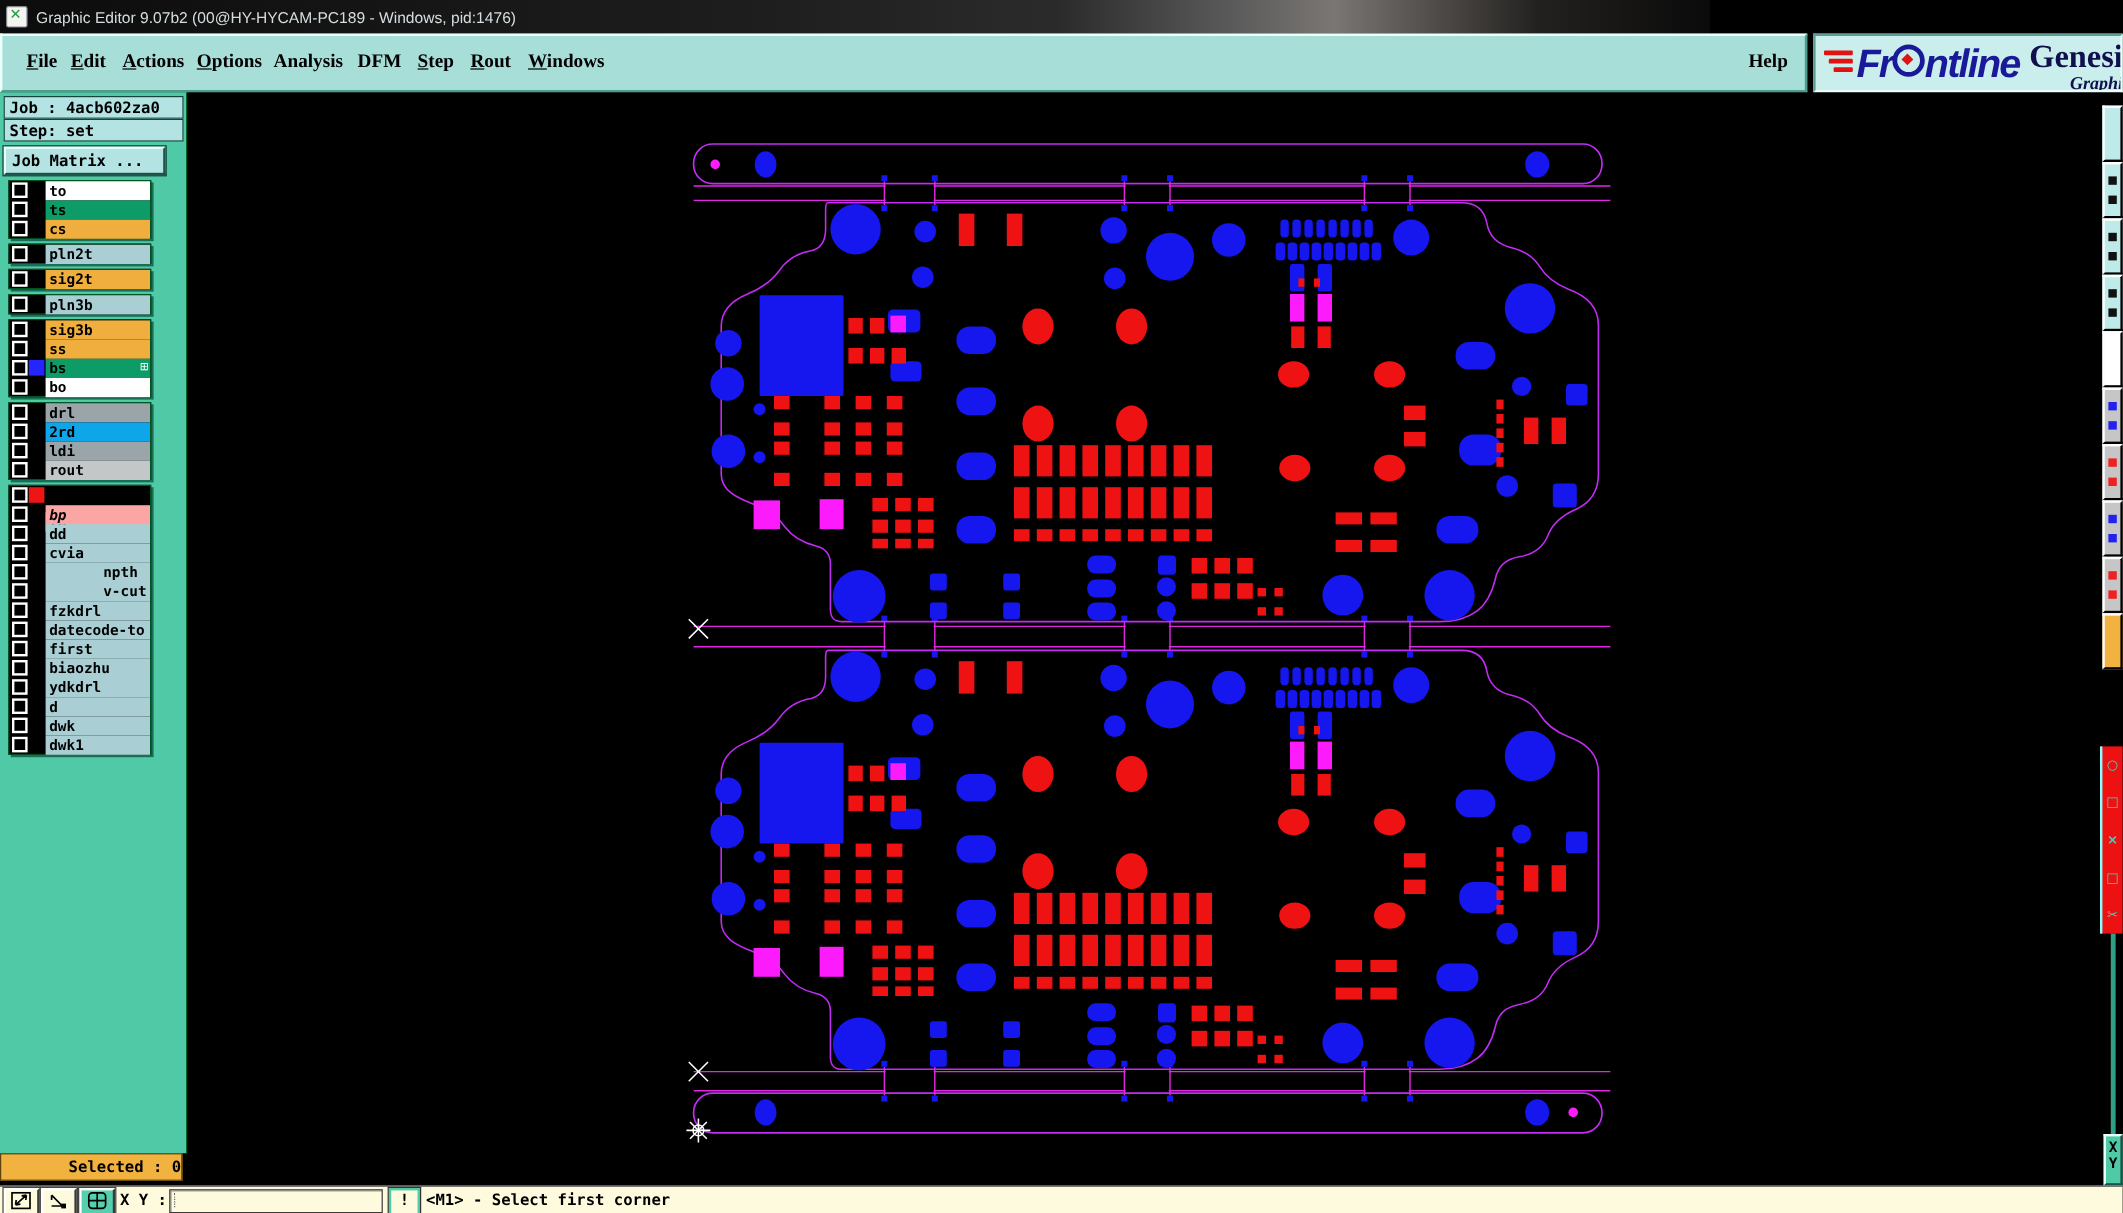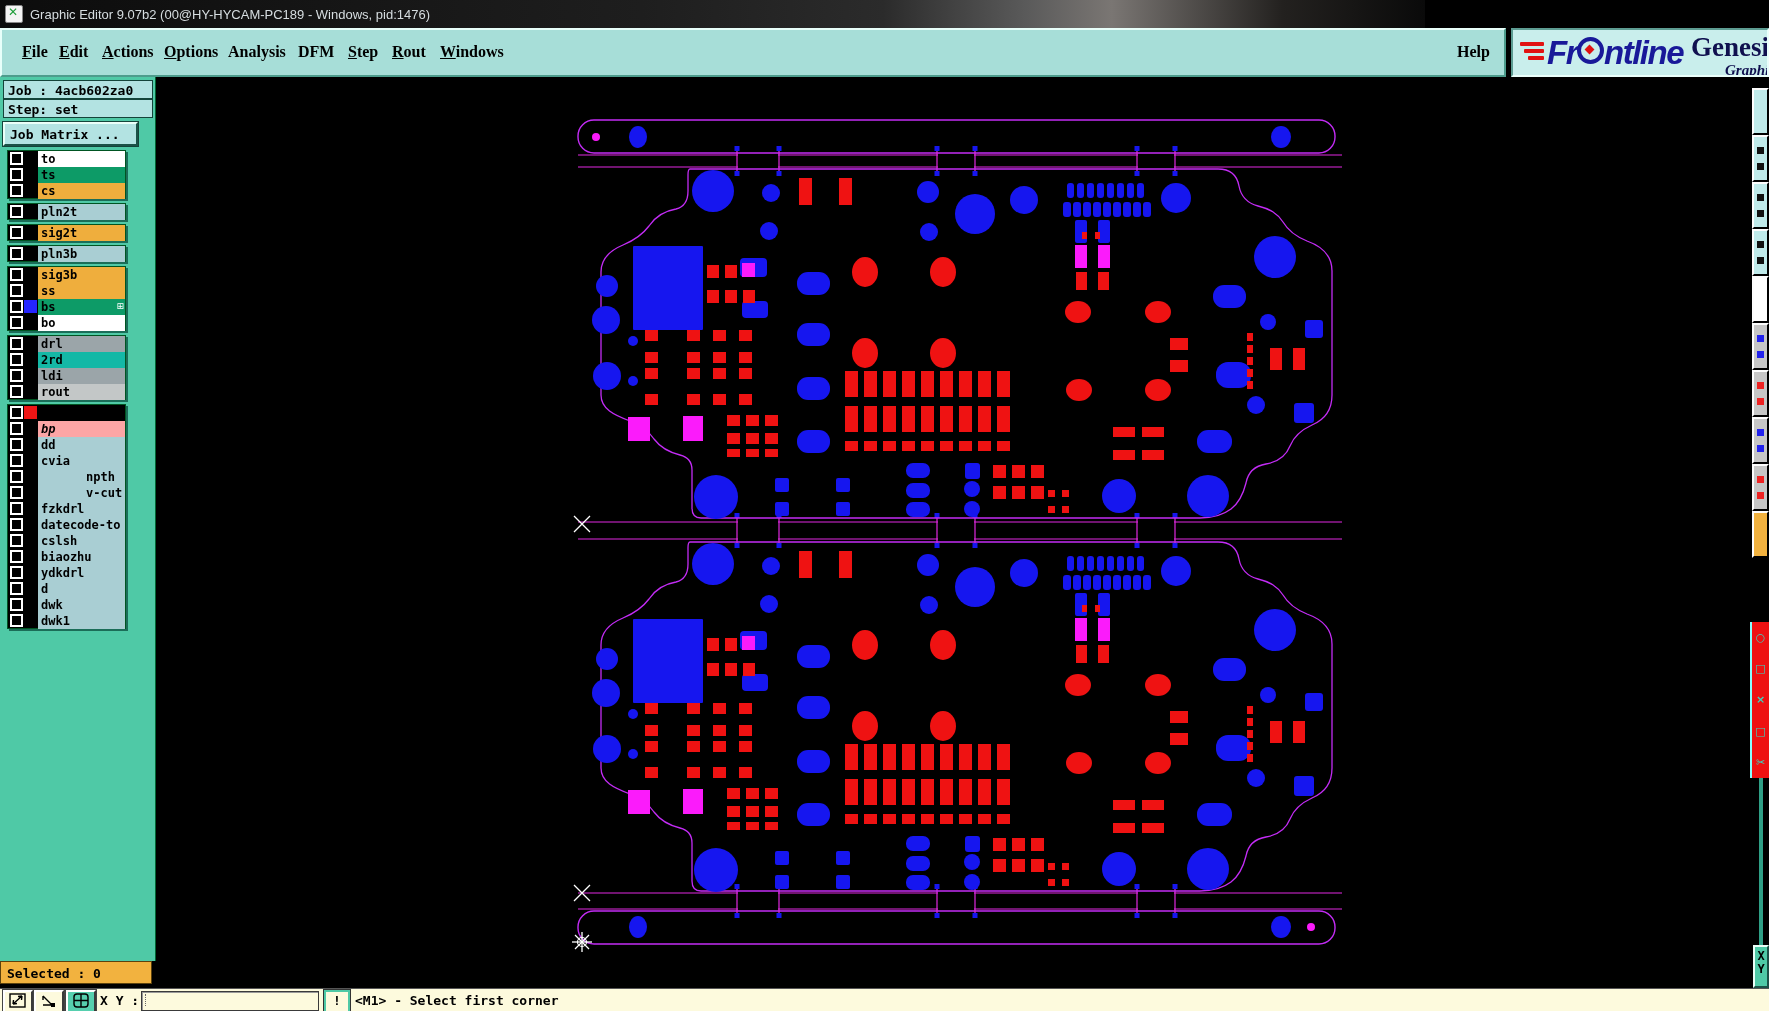--- a/index.html
+++ b/index.html
@@ -37,21 +37,21 @@
   .layer-group{background:#000;border:1px solid #052;margin-bottom:4px;box-shadow:2px 2px 0 #1b6d58;}
   .layer-row{display:flex;align-items:center;height:15px;background:#000;margin-bottom:1px;}
   .layer-row:last-child{margin-bottom:0;}
   .cbcell{width:16px;display:flex;justify-content:center;flex:0 0 auto;}
   .cb{width:9px;height:9px;border:2px solid #fff;background:#000;display:block;}
   .swatch{width:13px;height:13px;flex:0 0 auto;margin-right:1px;background:#000;}
   .lname{flex:1;height:15px;font:bold 12px "DejaVu Sans Mono",monospace;color:#000;padding:1px 0 0 3px;position:relative;white-space:nowrap;overflow:hidden;}
   .badge{position:absolute;right:1px;top:2px;font:9px "DejaVu Sans",sans-serif;color:#fff;}
   
   .selected-bar{left:0;top:961px;width:152px;height:23px;background:#f2b23f;border:1px solid #5c420d;
-    font:bold 13px "DejaVu Sans Mono",monospace;color:#000;padding:4px 0 0 6px;}
+    font:bold 13px "DejaVu Sans Mono",monospace;color:#000;padding:4px 0 0 6px;text-align:right;}
   
   .canvas-wrap{left:156px;top:77px;width:1613px;height:911px;background:#000;}
   .canvas-wrap svg{width:100%;height:100%;display:block;}
   
   #right-strip{left:1752px;top:88px;width:17px;}
   .rs-btn{width:17px;border:2px solid;border-color:#fdfdfd #000 #000 #fdfdfd;box-sizing:border-box;position:relative;}
   .rs-dot{position:absolute;left:3px;width:7px;height:7px;}
   .red-panel{left:1750px;top:622px;width:19px;height:156px;background:#ee1111;border-left:2px solid #8ff;
     display:flex;flex-direction:column;align-items:center;justify-content:space-around;color:#39d6c4;font:bold 11px "DejaVu Sans",sans-serif;}
   .teal-line{left:1759px;top:778px;width:4px;height:167px;background:#2f9f86;}
@@ -184,21 +184,21 @@
             <span class="cb"></span>
           </span>
           <span class="swatch"></span>
           <span class="lname" style="background: rgb(155, 165, 169);">drl</span>
         </div>
         <div class="layer-row">
           <span class="cbcell">
             <span class="cb"></span>
           </span>
           <span class="swatch"></span>
-          <span class="lname" style="background: #14b8a6;">2rd</span>
+          <span class="lname" style="background: #0ea5e9;">2rd</span>
         </div>
         <div class="layer-row">
           <span class="cbcell">
             <span class="cb"></span>
           </span>
           <span class="swatch"></span>
           <span class="lname" style="background: rgb(155, 165, 169);">ldi</span>
         </div>
         <div class="layer-row">
           <span class="cbcell">
@@ -263,21 +263,21 @@
             <span class="cb"></span>
           </span>
           <span class="swatch"></span>
           <span class="lname" style="background: rgb(169, 206, 211);">datecode-to</span>
         </div>
         <div class="layer-row">
           <span class="cbcell">
             <span class="cb"></span>
           </span>
           <span class="swatch"></span>
-          <span class="lname" style="background: rgb(169, 206, 211);">cslsh</span>
+          <span class="lname" style="background: rgb(169, 206, 211);">first</span>
         </div>
         <div class="layer-row">
           <span class="cbcell">
             <span class="cb"></span>
           </span>
           <span class="swatch"></span>
           <span class="lname" style="background: rgb(169, 206, 211);">biaozhu</span>
         </div>
         <div class="layer-row">
           <span class="cbcell">

